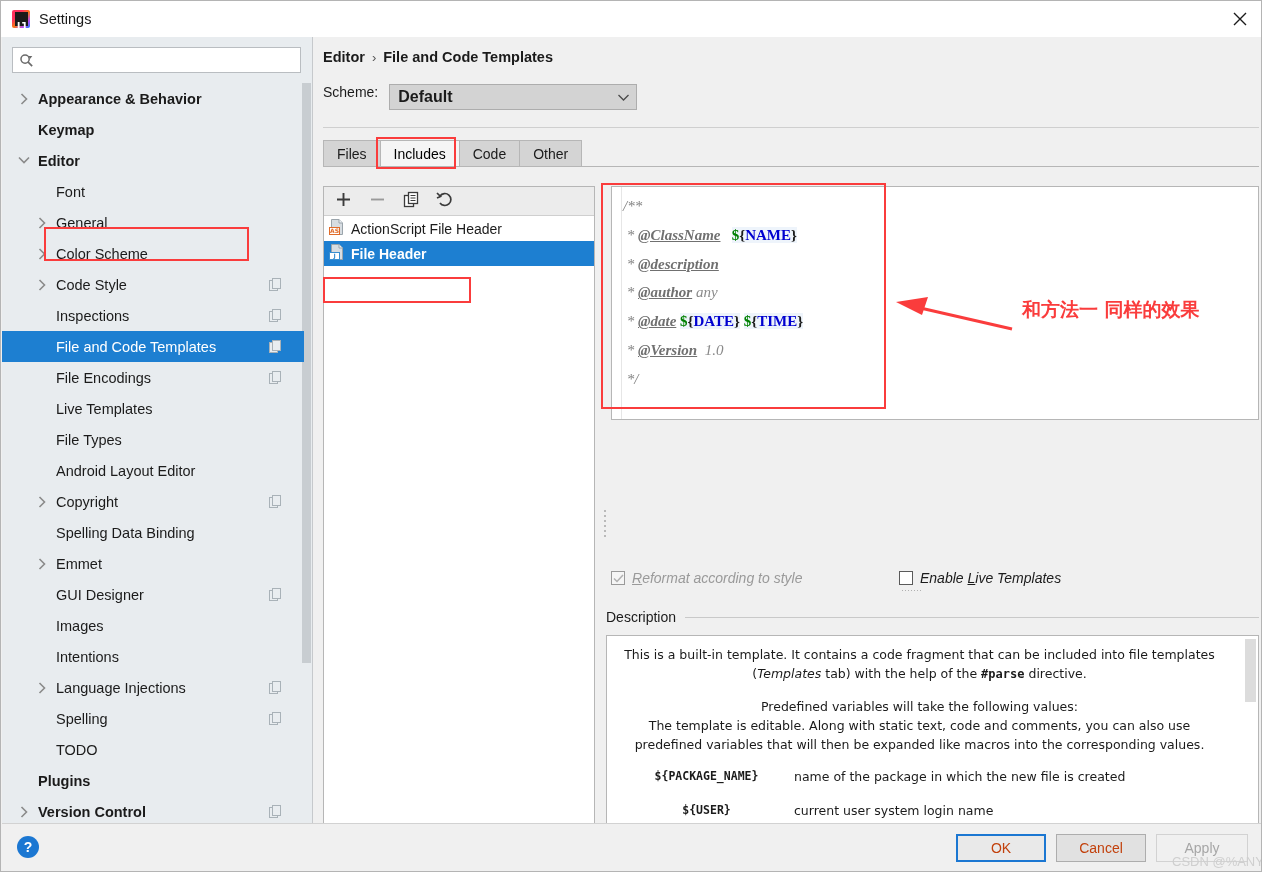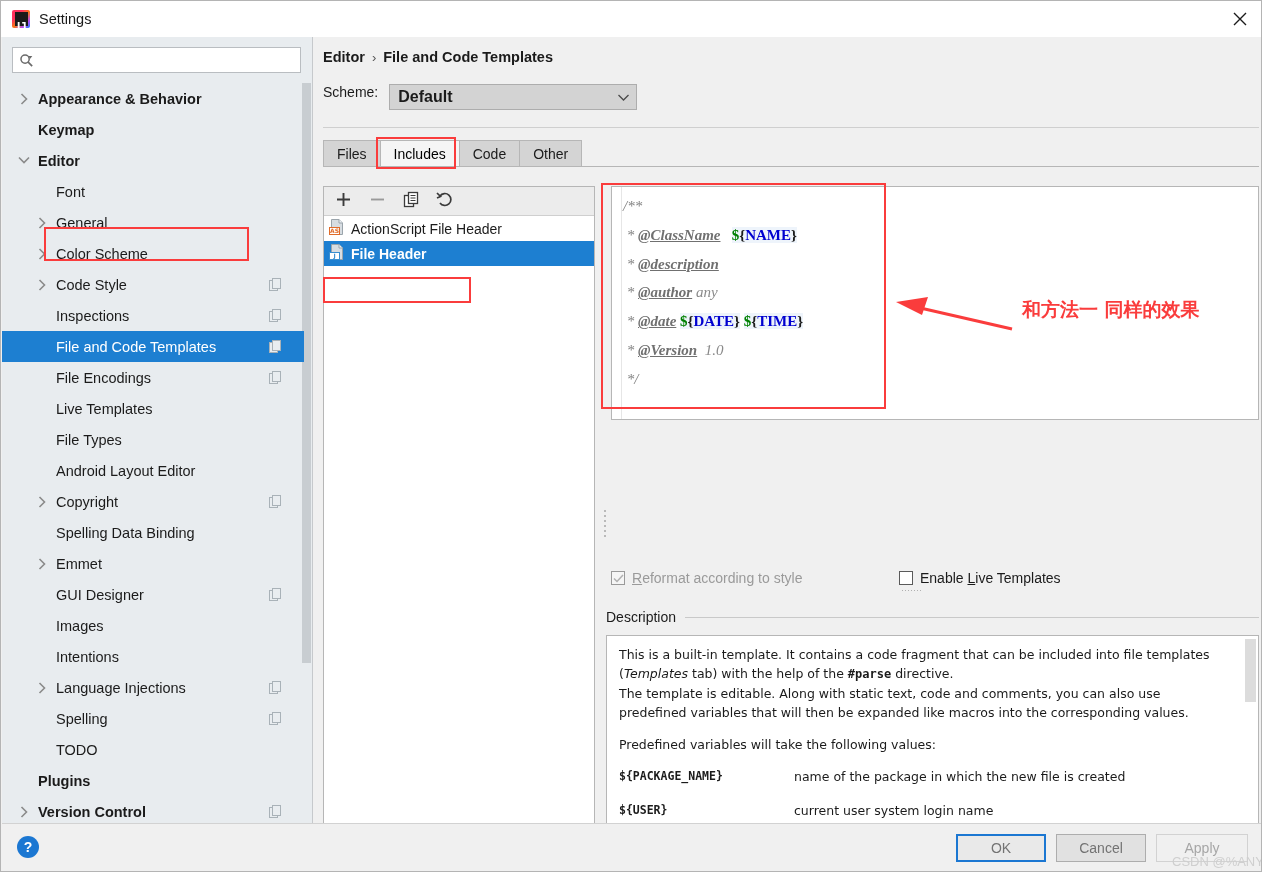--- a/index.html
+++ b/index.html
@@ -260,21 +260,21 @@
     color: #fa3c3c;
     font-size: 19px;
     font-family: "DejaVu Sans", sans-serif;
     white-space: nowrap;
   }
 
   
   .checkrow {
     position: absolute; left: 297px; top: 527px;
     width: 648px; height: 28px;
-    display: flex; align-items: center;
+    display: flex; align-items: center; font-style: italic;
   }
   .cbox {
     width: 14px; height: 14px;
     border: 1px solid #9a9a9a;
     background: #f5f5f5;
     display: flex; align-items: center; justify-content: center;
     flex: none; margin-right: 7px;
   }
   .cbox.enabled { border-color: #5a5a5a; background: #ffffff; }
   .cb-label { font-size: 14px; color: #1b1b1b; }
@@ -302,20 +302,21 @@
     border: 1px solid #b6b6b6;
     overflow: hidden;
     font-family: "DejaVu Sans", sans-serif;
   }
   .desc-body {
     padding: 9px 12px 0 12px;
     font-size: 12.5px;
     color: #1b1b1b;
     line-height: 19px;
     width: 625px;
+    text-align: center;
   }
   .desc-body .em { font-style: italic; }
   .desc-body .mono { font-family: "DejaVu Sans Mono", monospace; font-weight: bold; font-size: 12px;}
   .vartable { margin-top: 13px; }
   .varrow { display: flex; margin-bottom: 15px; }
   .varname {
     width: 175px; flex: none;
     font-family: "DejaVu Sans Mono", monospace;
     font-weight: bold; font-size: 11.5px;
   }
@@ -345,21 +346,21 @@
     background: #1b77d2;
     color: #fff; font-size: 14px; font-weight: bold;
     display: flex; align-items: center; justify-content: center;
     cursor: pointer;
   }
   .btn {
     position: absolute; top: 10px;
     height: 28px;
     background: #e1e1e1;
     border: 1px solid #adadad;
-    font-size: 14px; color: #737373;
+    font-size: 14px; color: #c2410c;
     display: flex; align-items: center; justify-content: center;
     cursor: pointer;
     font-family: "Liberation Sans", sans-serif;
   }
   .btn.ok { left: 954px; width: 90px; border: 2px solid #1b77d2; background: #e9e9e9; }
   .btn.cancel { left: 1054px; width: 90px; }
   .btn.apply { left: 1154px; width: 92px; color: #a6a6a6; background: #f0f0f0; border-color: #d2d2d2; }
   .watermark {
     position: absolute; left: 1170px; top: 30px;
     font-size: 13px; color: #cfcfcf;
@@ -716,22 +717,22 @@
     </div>
     <div class="focusdots"></div>
 
     <div class="desc-head">
       <span class="dl">Description</span>
       <span class="line"></span>
     </div>
     <div class="descpanel">
       <div class="desc-body" id="descbody">
           <div><span>This is a built-in template. It contains a code fragment that can be included into file templates (</span><span class="em">Templates</span><span> tab) with the help of the </span><span class="mono">#parse</span><span> directive.</span></div>
+          <div style="margin-top: 13px;"><span>Predefined variables will take the following values:</span></div>
           <div><span>The template is editable. Along with static text, code and comments, you can also use predefined variables that will then be expanded like macros into the corresponding values.</span></div>
-          <div style="margin-top: 13px;"><span>Predefined variables will take the following values:</span></div>
           <div class="vartable">
             <div class="varrow">
               <span class="varname">${PACKAGE_NAME}</span>
               <span class="vardesc">name of the package in which the new file is created</span>
             </div>
             <div class="varrow">
               <span class="varname">${USER}</span>
               <span class="vardesc">current user system login name</span>
             </div>
             <div class="varrow">

